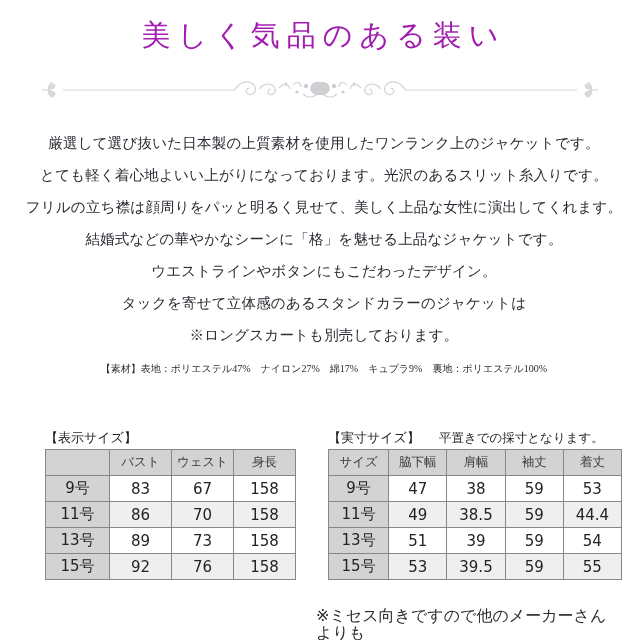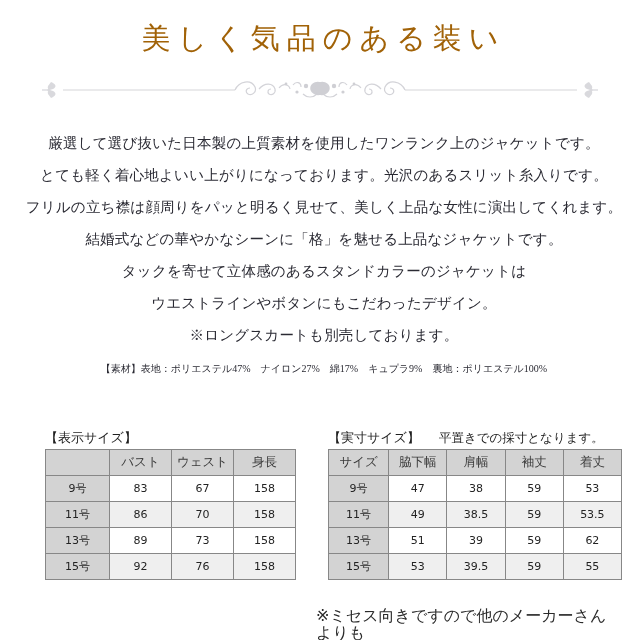--- a/index.html
+++ b/index.html
@@ -17,25 +17,25 @@
   }
 
   
   .title-block {
     width: 100%;
     text-align: center;
     padding-top: 21px;
     box-sizing: border-box;
   }
   .page-title {
-    font-family: Liberation Sans, sans-serif;
+    font-family: Liberation Mono, monospace;
     font-size: 29px;
     line-height: 34px;
     letter-spacing: 7px;
-    color: #a16207;
+    color: #a21caf;
     text-indent: 7px;
     font-weight: 400;
     white-space: nowrap;
   }
 
   
   .divider {
     margin: 17px auto 0 auto;
     width: 586px;
     height: 36px;
@@ -102,21 +102,21 @@
     table-layout: fixed;
     font-family: "DejaVu Sans", "Liberation Sans", sans-serif;
     background: #ffffff;
   }
   table.size-table td,
   table.size-table th {
     border: 1px solid #878787;
     text-align: center;
     vertical-align: middle;
     font-weight: normal;
-    font-size: 11px;
+    font-size: 15px;
     color: #232323;
     height: 25px;
     padding: 0;
   }
   table.size-table thead th {
     background: #d3d3d3;
     color: #3a3a3a;
     font-size: 12.5px;
   }
   table.size-table tbody th.row-head {
@@ -208,22 +208,22 @@
       </g>
     </svg>
   </div>
 </div>
 
 <div class="body-copy">
   <div class="copy-line">厳選して選び抜いた日本製の上質素材を使用したワンランク上のジャケットです。</div>
   <div class="copy-line">とても軽く着心地よいい上がりになっております。光沢のあるスリット糸入りです。</div>
   <div class="copy-line">フリルの立ち襟は顔周りをパッと明るく見せて、美しく上品な女性に演出してくれます。</div>
   <div class="copy-line">結婚式などの華やかなシーンに「格」を魅せる上品なジャケットです。</div>
+  <div class="copy-line">ウエストラインやボタンにもこだわったデザイン。</div>
   <div class="copy-line">タックを寄せて立体感のあるスタンドカラーのジャケットは</div>
-  <div class="copy-line">ウエストラインやボタンにもこだわったデザイン。</div>
   <div class="copy-line">※ロングスカートも別売しております。</div>
   <div class="copy-line material">【素材】表地：ポリエステル47%　ナイロン27%　綿17%　キュプラ9%　裏地：ポリエステル100%</div>
 </div>
 
 <div class="tables-row">
 
   <div class="table-wrap left">
     <div class="table-caption">
       <span>【表示サイズ】</span>
     </div>
@@ -298,28 +298,28 @@
           <td>47</td>
           <td>38</td>
           <td>59</td>
           <td>53</td>
         </tr>
         <tr class="alt">
           <th class="row-head">11号</th>
           <td>49</td>
           <td>38.5</td>
           <td>59</td>
-          <td>53.5</td>
+          <td>44.4</td>
         </tr>
         <tr>
           <th class="row-head">13号</th>
           <td>51</td>
           <td>39</td>
           <td>59</td>
-          <td>62</td>
+          <td>54</td>
         </tr>
         <tr class="alt">
           <th class="row-head">15号</th>
           <td>53</td>
           <td>39.5</td>
           <td>59</td>
           <td>55</td>
         </tr>
       </tbody>
     </table>

